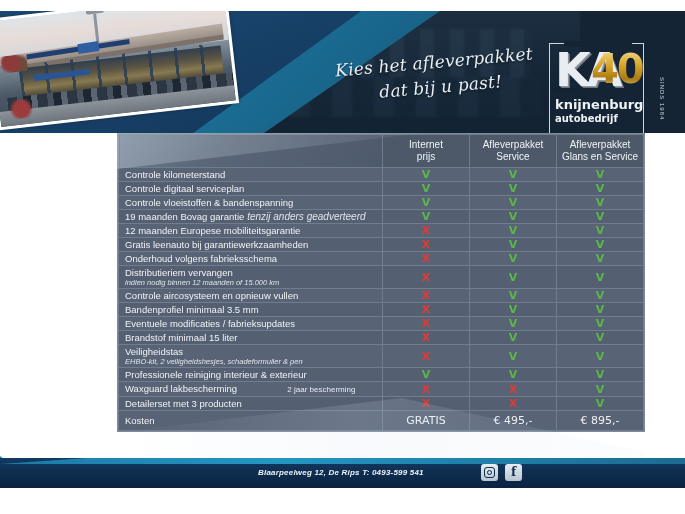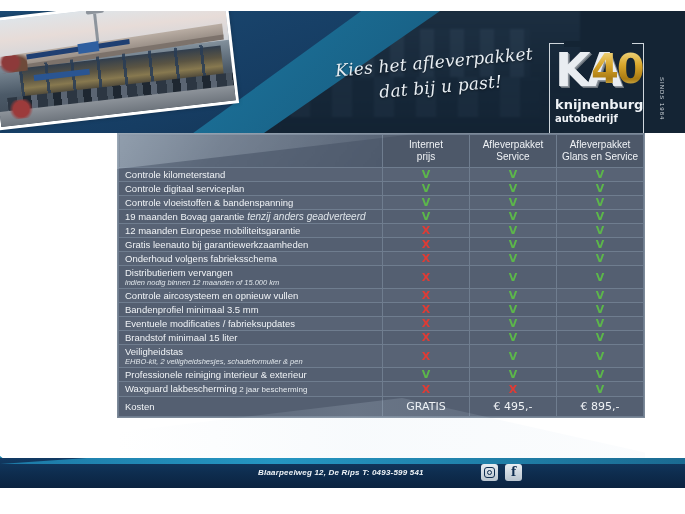--- a/index.html
+++ b/index.html
@@ -229,21 +229,21 @@
   td.val {
     text-align: center;
     width: 87px;
     font-family:"DejaVu Sans", sans-serif;
   }
   .yes { color:#5cb74a; font-weight:bold; font-size:11px; }
   .no  { color:#e03b34; font-weight:bold; font-size:11px; }
   .txtval { font-size:9.5px; line-height:11px; color:#f0f3f6; }
   .note { font-style: italic; font-size: 10px; color:#dfe5ea;text-align:center; }
   .note-blk { display:block; font-style: italic; font-size:7.5px; color:#dfe5ea; line-height:9px; }
-  .sub-small { font-size:8px; color:#e6ebef; }
+  .sub-small { font-size:8px; color:#e6ebef;margin-left:48px; }
   tr.tall { height: 28px; }
   tr.tall2 { height: 22px; }
   tr.kosten td { height: 20px; font-size: 11px; }
   tr.kosten td.lab { font-size: 9.5px; }
 
   
   .glare {
     position:absolute;
     left: 117px; top: 398px;
     width: 528px; height: 78px;
@@ -454,20 +454,26 @@
             <td class="val"><span class="yes">V</span></td>
             <td class="val"><span class="yes">V</span></td>
             <td class="val"><span class="yes">V</span></td>
           </tr>
           <tr>
             <td class="lab"><span>Waxguard lakbescherming</span><span class="sub-small"> 2 jaar bescherming</span></td>
             <td class="val"><span class="no">X</span></td>
             <td class="val"><span class="no">X</span></td>
             <td class="val"><span class="yes">V</span></td>
           </tr>
+          <tr>
+            <td class="lab"><span>Detailerset met 3 producten</span></td>
+            <td class="val"><span class="no">X</span></td>
+            <td class="val"><span class="no">X</span></td>
+            <td class="val"><span class="yes">V</span></td>
+          </tr>
           <tr class="kosten">
             <td class="lab">Kosten</td>
             <td class="val">GRATIS</td>
             <td class="val">€ 495,-</td>
             <td class="val">€ 895,-</td>
           </tr>
         </tbody>
     </table>
   </div>
 

